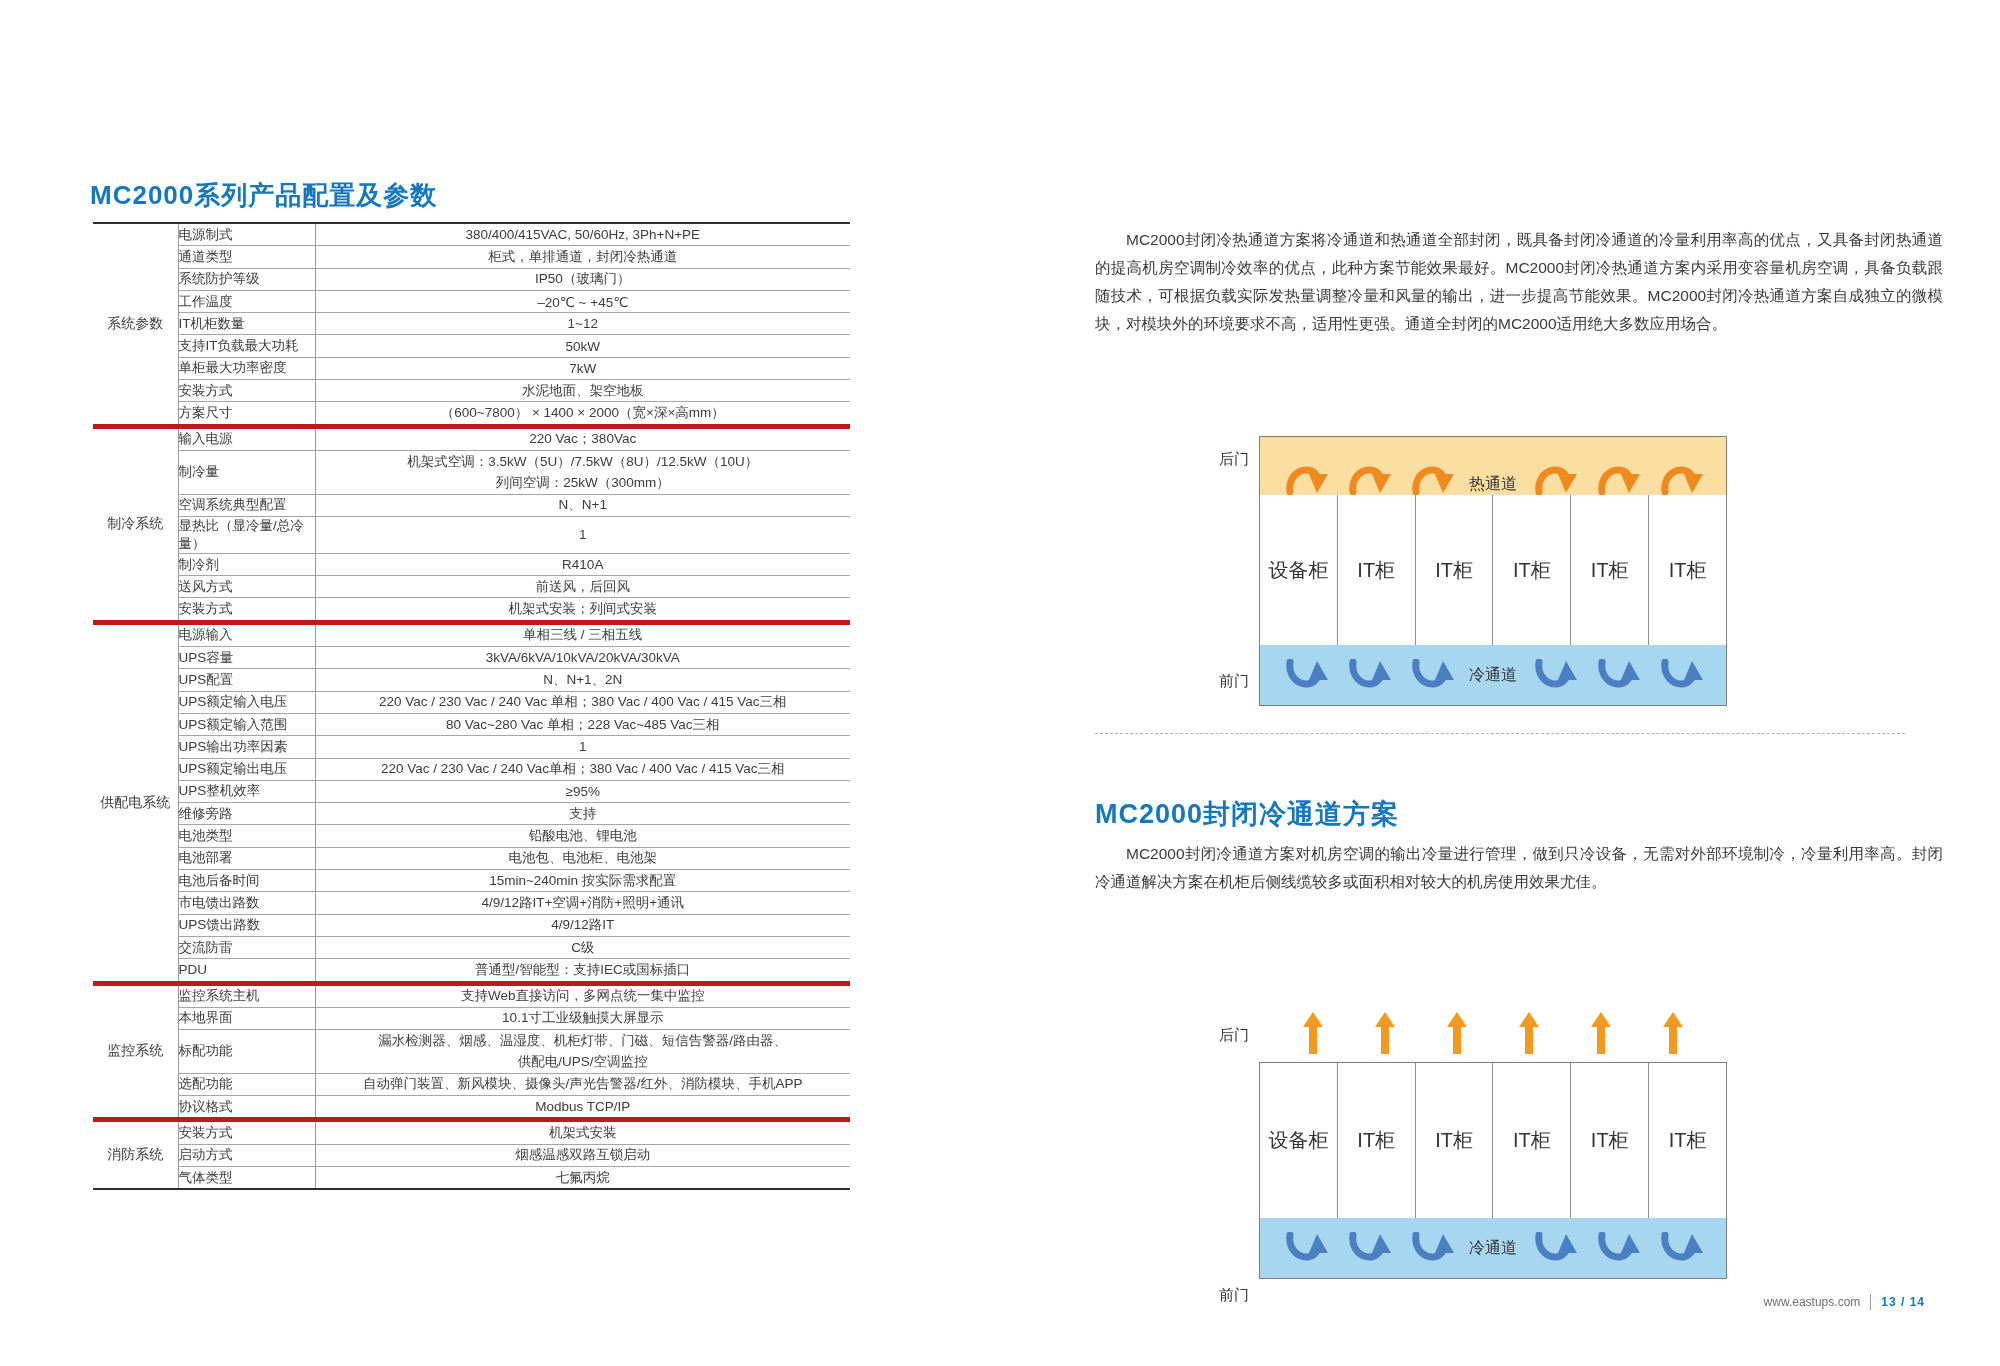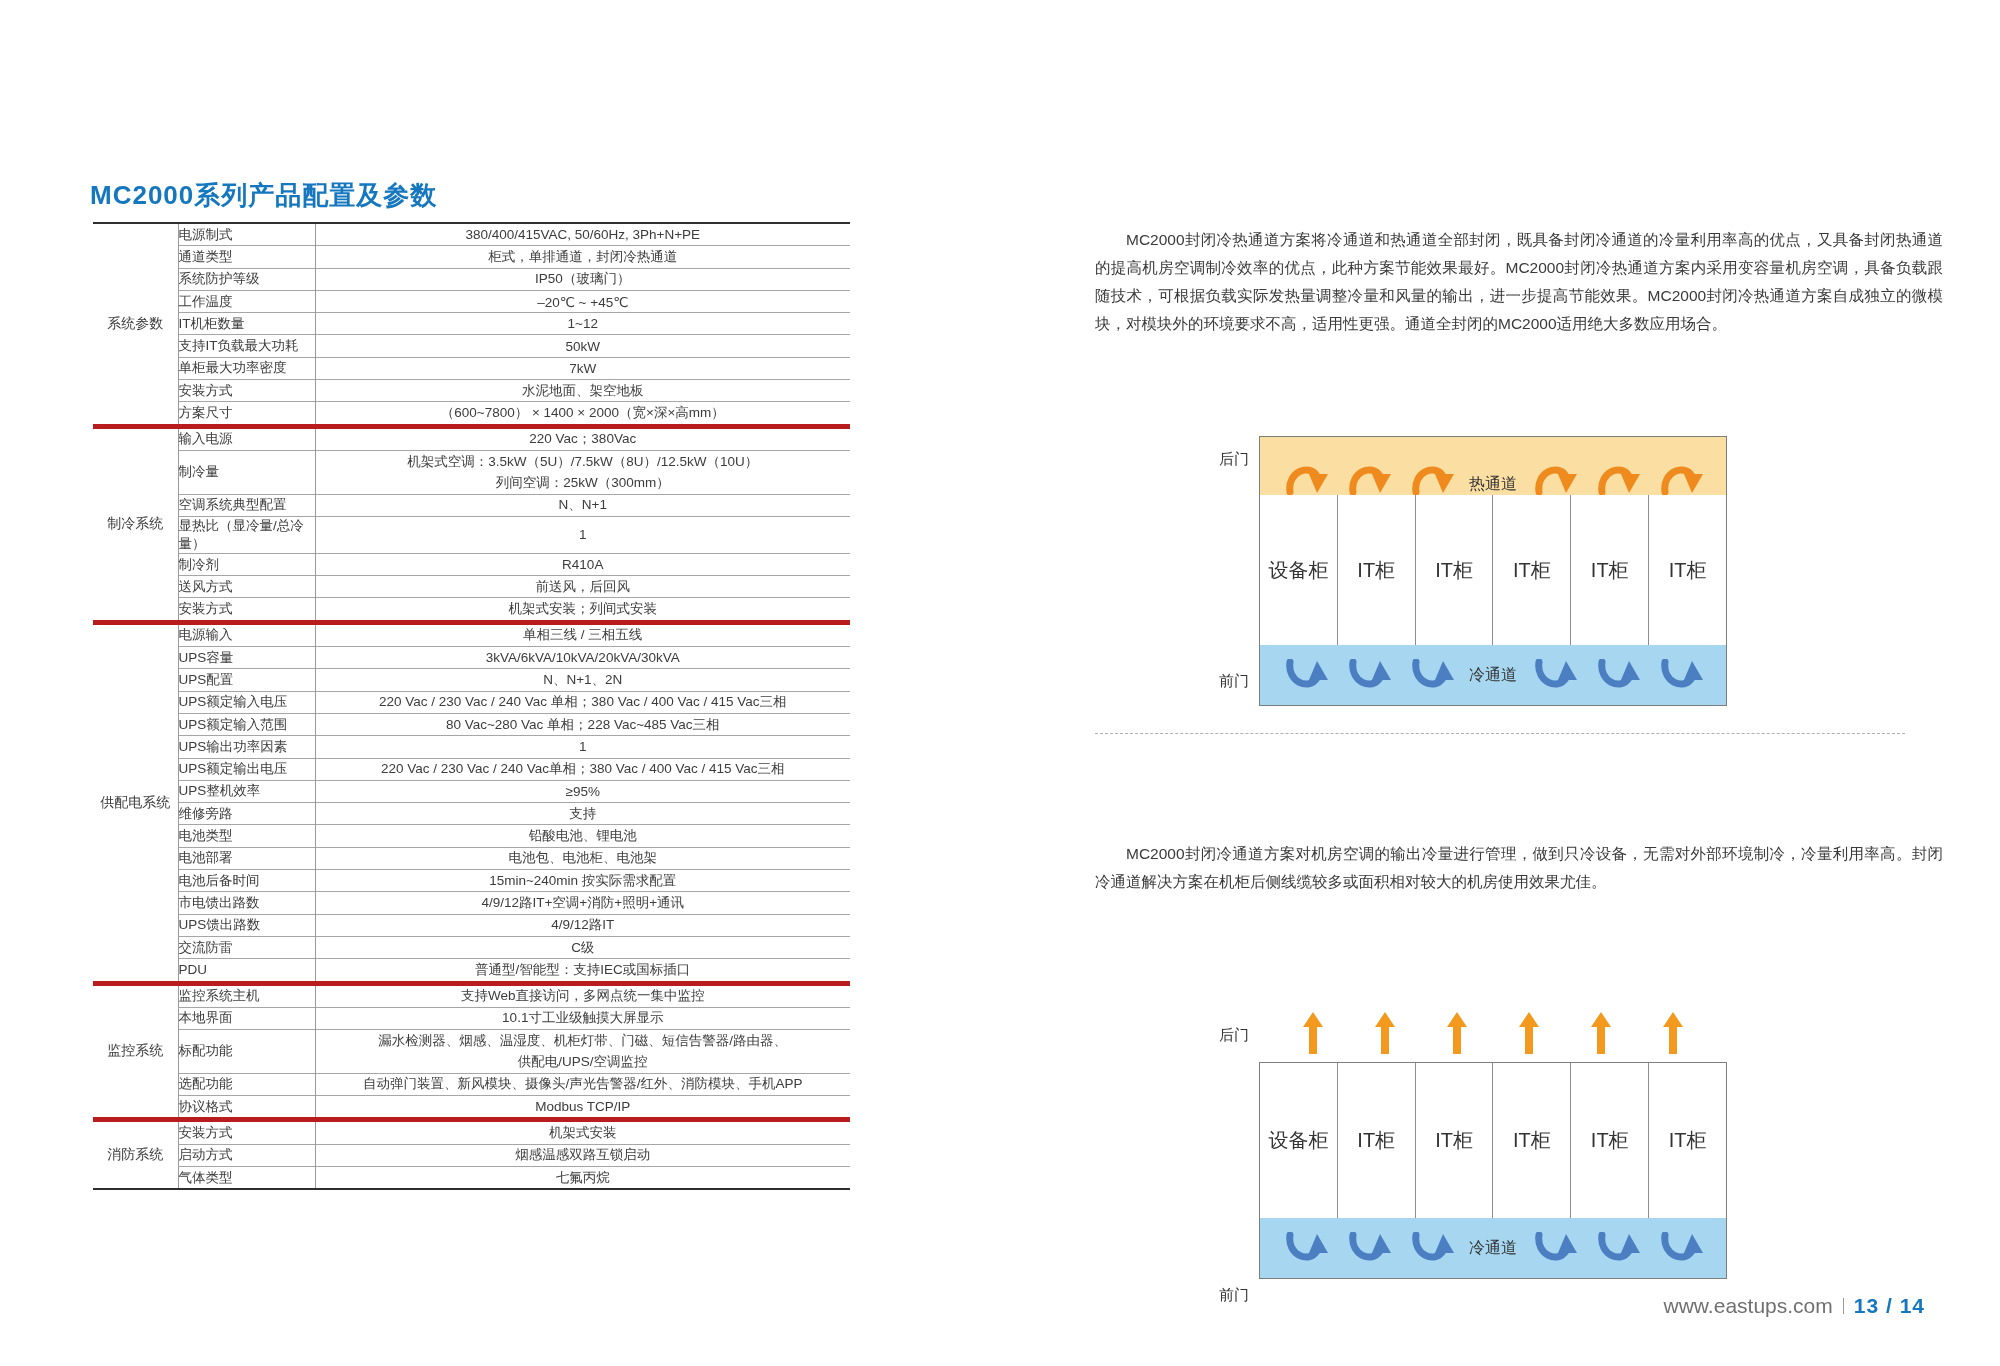--- a/index.html
+++ b/index.html
@@ -47,21 +47,21 @@
             margin-bottom:8px;padding:0 18px;}
   .door{position:absolute;left:-56px;width:46px;text-align:right;font-size:15px;color:#333;}
   #d1 .door.back{top:14px;} #d1 .door.front{top:236px;}
   #d2 .door.back{top:16px;} #d2 .door.front{top:276px;}
   .arr{display:flex;align-items:center;justify-content:center;}
 
   .sec-divider{position:absolute;left:1095px;top:733px;width:810px;border-top:1px dashed #b0b0b0;}
 
   
   .footer{position:absolute;top:1294px;right:75px;display:flex;align-items:center;gap:10px;
-          font-size:21px;}
+          font-size:12px;}
   .footer .url{color:#707070;}
   .footer .sep{width:1px;height:16px;background:#9a9a9a;}
   .footer .pg{color:#1577BE;font-weight:bold;letter-spacing:1px;}
 </style>
 </head>
 <body>
 
 <div class="page">
 
   <div class="left-title">MC2000系列产品配置及参数</div>
@@ -344,20 +344,21 @@
                 <polygon points="25,21 44,21 33,2" fill="#4C7EC2"></polygon>
               </svg>
             </span>
           </span>
       </div>
     </div>
   </div>
 
   <div class="sec-divider"></div>
 
+  <div class="r-title" id="r2-title">MC2000封闭冷通道方案</div>
   <div class="r-para" id="r2-para">MC2000封闭冷通道方案对机房空调的输出冷量进行管理，做到只冷设备，无需对外部环境制冷，冷量利用率高。封闭冷通道解决方案在机柜后侧线缆较多或面积相对较大的机房使用效果尤佳。</div>
 
   <div class="diagram" id="d2">
     <div class="door back">后门</div>
     <div class="door front">前门</div>
     <div class="uparrows" id="d2-up">
         <span class="arr">
           <svg width="20" height="42" viewBox="0 0 20 42">
             <polygon points="10,0 20,15 14,15 14,42 6,42 6,15 0,15" fill="#F39A1E"></polygon>
           </svg>

